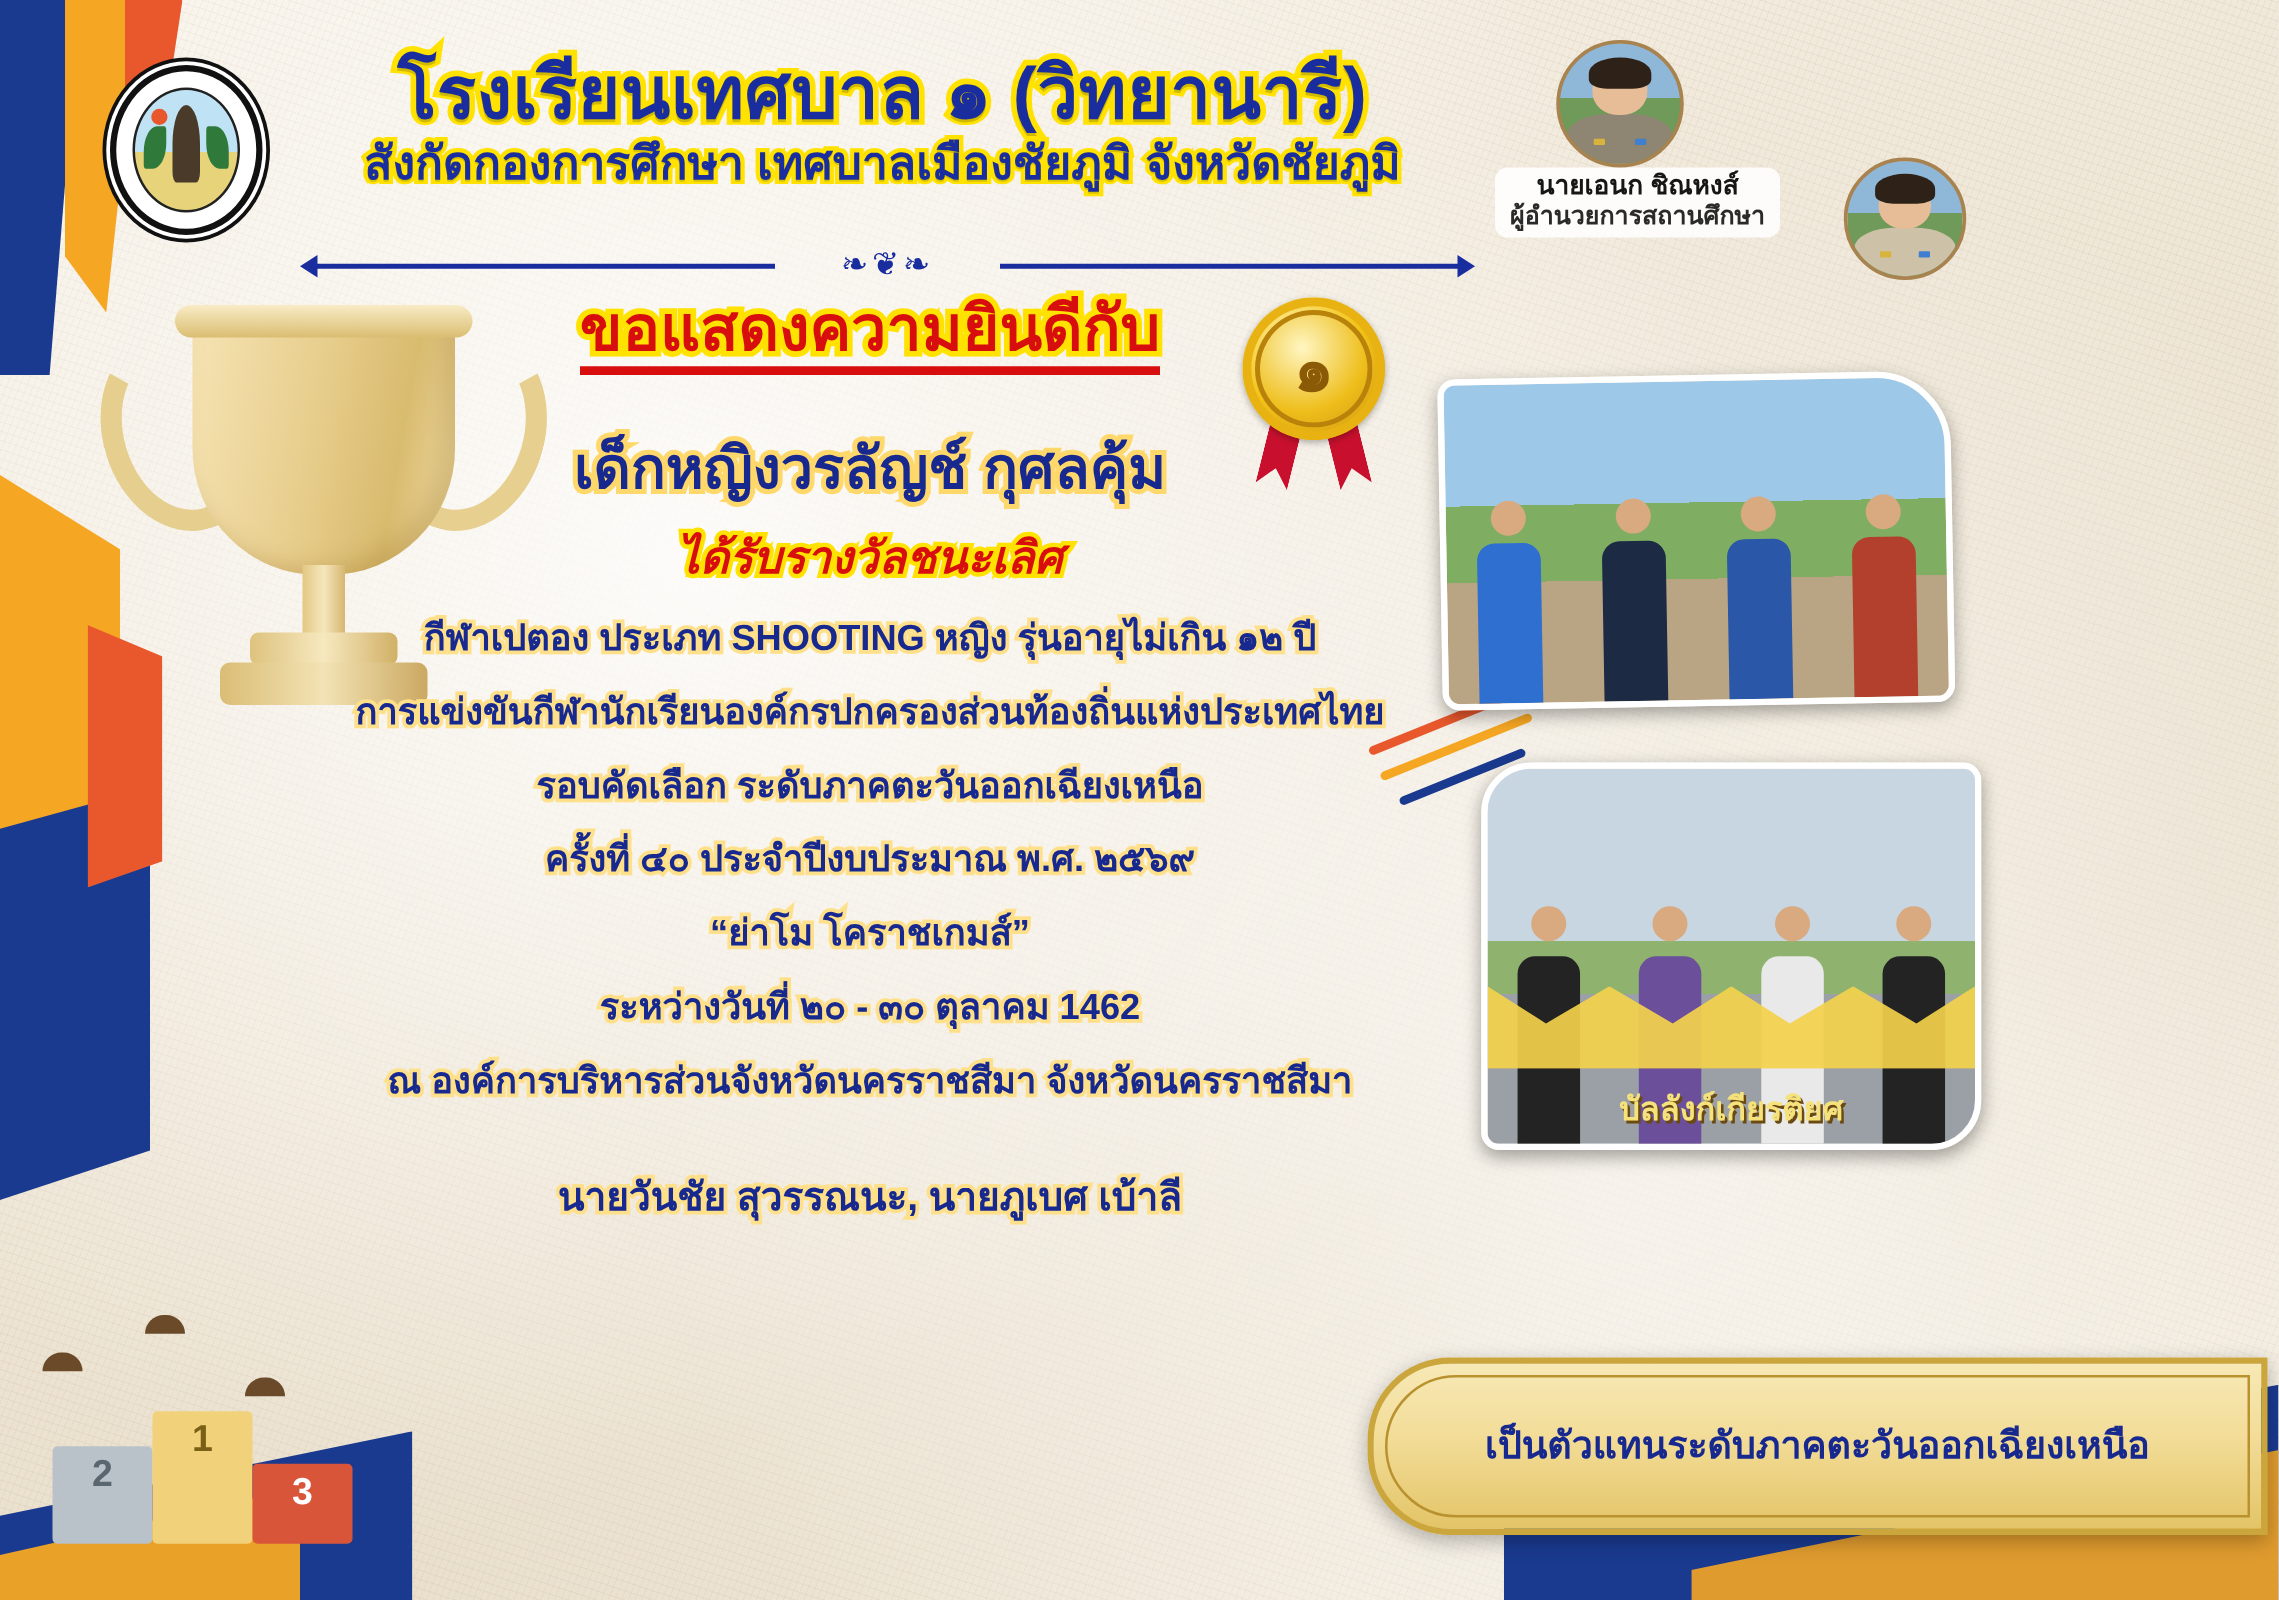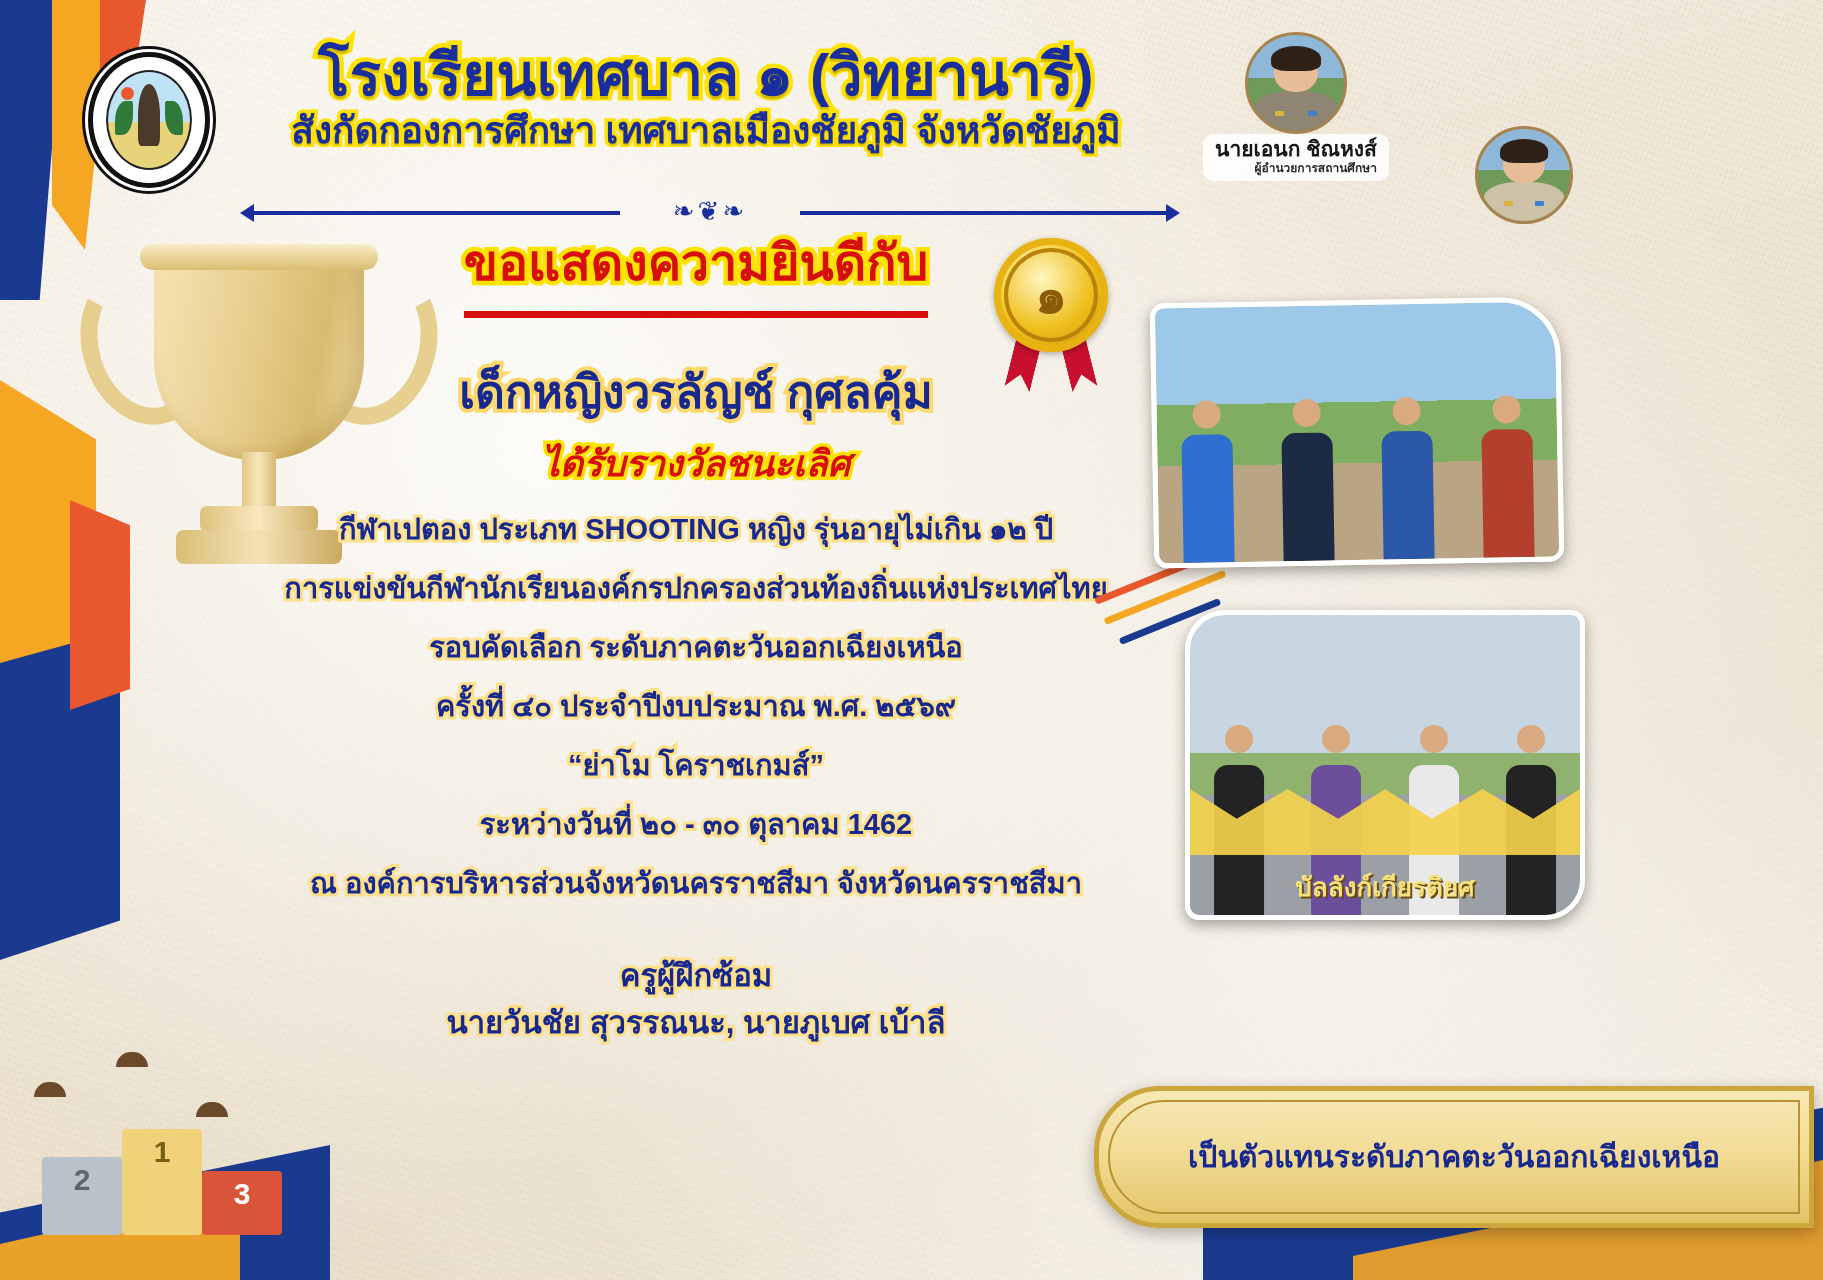--- a/index.html
+++ b/index.html
@@ -97,21 +97,21 @@
   .ava .hair{position:absolute;left:50%;top:11%;transform:translateX(-50%);
     width:52%;height:26%;border-radius:50% 50% 30% 30%;background:#2d2118;}
   .ava .body{position:absolute;left:50%;bottom:0;transform:translateX(-50%);
     width:88%;height:42%;border-radius:42% 42% 0 0;background:#cdc2a8;}
   .ava .body.dark{background:#8e8672;}
   .ava .pin1,.ava .pin2{position:absolute;bottom:16%;width:9px;height:5px;border-radius:1px;}
   .ava .pin1{left:28%;background:#d9b43c;}
   .ava .pin2{right:28%;background:#3f7fd0;}
   .namebox{display:inline-block;background:rgba(255,255,255,.86);border-radius:10px;padding:3px 12px 5px;}
   .nm{font-size:21px;font-weight:bold;color:#161616;line-height:1.15;white-space:nowrap;}
-  .pos{font-size:12px;font-weight:bold;color:#2a2a2a;line-height:1.2;white-space:nowrap;text-align:right;}
+  .pos{font-size:20px;font-weight:bold;color:#2a2a2a;line-height:1.2;white-space:nowrap;text-align:right;}
 
   #off-1{left:1196px;top:32px;width:200px;}
   #off-1 .ava{width:96px;height:96px;margin:0 auto;}
   #off-2{left:1330px;top:126px;width:330px;}
   #off-2 .ava{width:92px;height:92px;margin:0 auto;}
   #off-2 .ava{margin-left:145px;}
 
   
   .medal{position:absolute;left:985px;top:238px;width:132px;height:152px;}
   .medal .ribL,.medal .ribR{position:absolute;bottom:0;width:26px;height:58px;background:#c8102e;}
@@ -190,21 +190,21 @@
   .swoosh i{position:absolute;display:block;height:7px;border-radius:4px;transform:rotate(-22deg);}
   .swoosh i:nth-child(1){top:10px;left:0;width:150px;background:#e8582c;}
   .swoosh i:nth-child(2){top:34px;left:10px;width:130px;background:#f5a623;}
   .swoosh i:nth-child(3){top:58px;left:26px;width:108px;background:#1a3a8f;}
 
   
   .center{position:absolute;left:206px;top:236px;width:980px;text-align:center;}
   .congrats{
     font-size:50px;font-weight:bold;color:#d80d0d;line-height:1.1;display:inline-block;
     -webkit-text-stroke:9px #ffe200;paint-order:stroke fill;
-    border-bottom:7px solid #d80d0d;padding-bottom:20px;
+    border-bottom:7px solid #d80d0d;padding-bottom:2px;
   }
   .student{
     margin-top:48px;font-size:46px;font-weight:bold;color:#17288f;line-height:1.15;
     -webkit-text-stroke:8px #ffd86b;paint-order:stroke fill;
   }
   .award{
     margin-top:24px;font-size:36px;font-weight:bold;font-style:italic;color:#d80d0d;line-height:1.15;
     -webkit-text-stroke:7px #ffe200;paint-order:stroke fill;
   }
   .details{margin-top:22px;}
@@ -324,21 +324,20 @@
     <div class="details">
       <div class="dl">กีฬาเปตอง ประเภท SHOOTING หญิง รุ่นอายุไม่เกิน ๑๒ ปี</div>
       <div class="dl">การแข่งขันกีฬานักเรียนองค์กรปกครองส่วนท้องถิ่นแห่งประเทศไทย</div>
       <div class="dl">รอบคัดเลือก ระดับภาคตะวันออกเฉียงเหนือ</div>
       <div class="dl">ครั้งที่ ๔๐ ประจำปีงบประมาณ พ.ศ. ๒๕๖๙</div>
       <div class="dl">“ย่าโม โคราชเกมส์”</div>
       <div class="dl">ระหว่างวันที่ ๒๐ - ๓๐ ตุลาคม 1462</div>
       <div class="dl">ณ องค์การบริหารส่วนจังหวัดนครราชสีมา จังหวัดนครราชสีมา</div>
     </div>
     <div class="coach">
-      <div class="cl">ครูผู้ฝึกซ้อม</div>
       <div class="cl">นายวันชัย สุวรรณนะ, นายภูเบศ เบ้าลี</div>
     </div>
   </div>
 
   <div class="swoosh">
     <i></i>
     <i></i>
     <i></i>
   </div>
 

